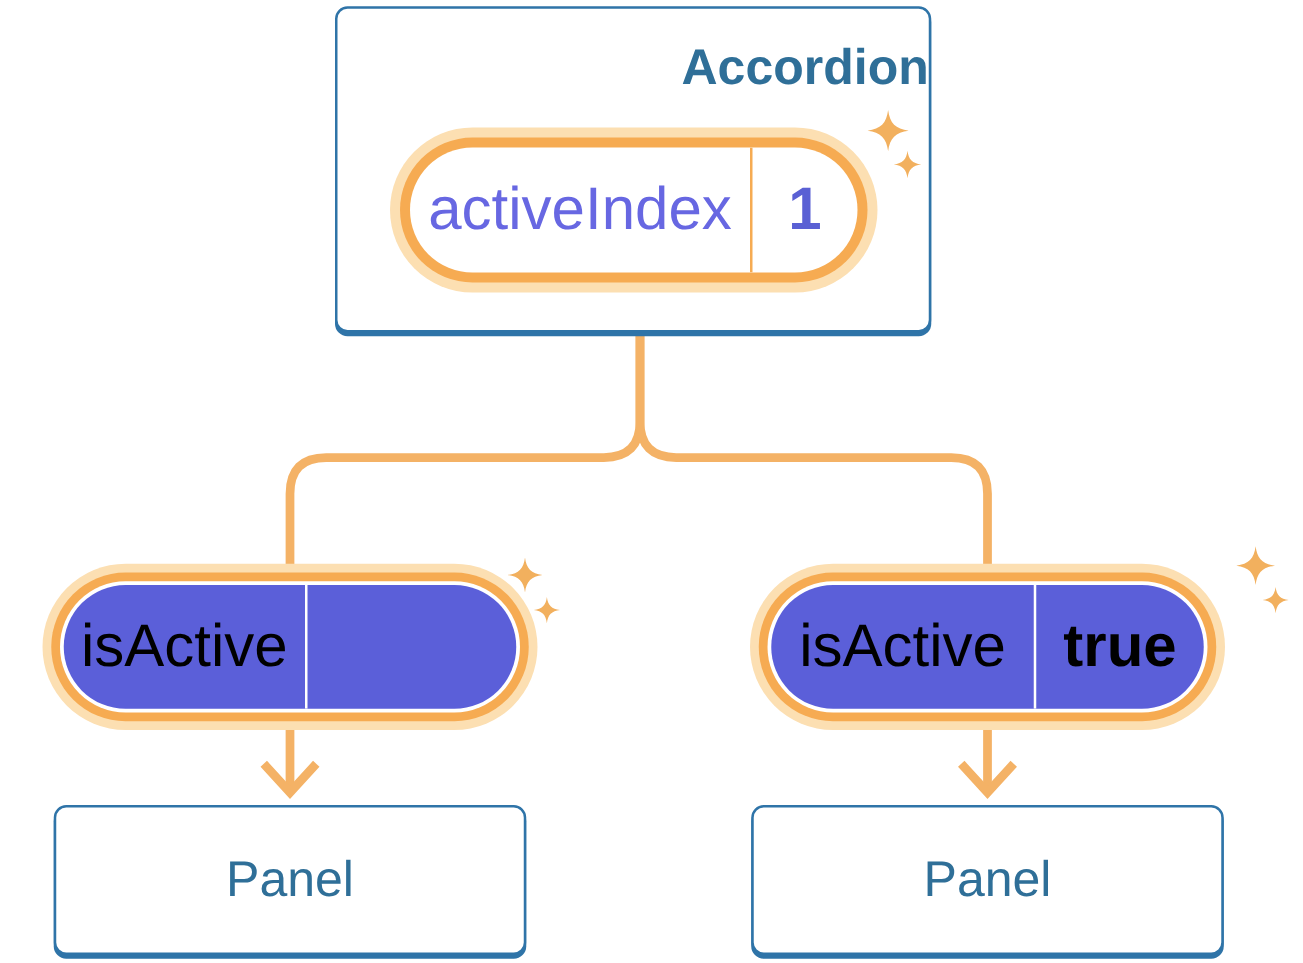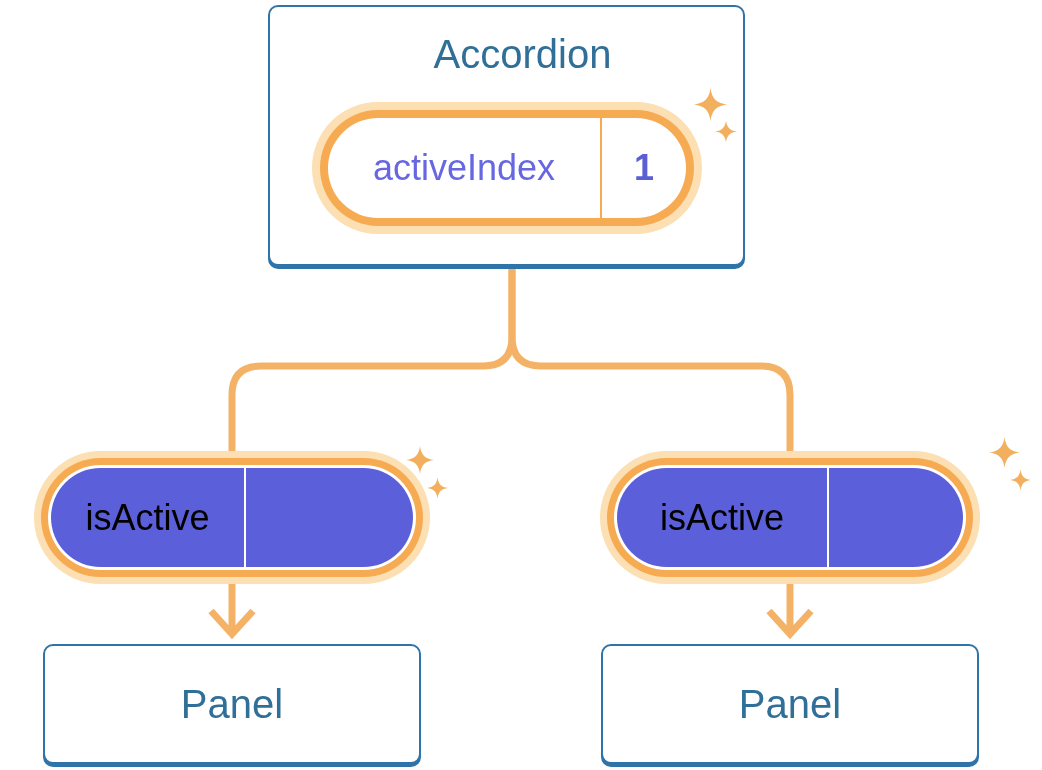--- a/index.html
+++ b/index.html
@@ -37,23 +37,23 @@
     z-index: 3;
   }
   .accordion-card { left: 268px; top: 5px; width: 477px; height: 261px; }
   .panel-card { width: 378px; height: 120px; top: 644px;
     display: flex; align-items: center; justify-content: center; }
   .panel-left  { left: 43px; }
   .panel-right { left: 601px; }
 
   .card-title {
     margin-top: 27px;
-    text-align: center;
+    text-align: right;
     font-size: 40px;
-    font-weight: 400;
+    font-weight: 700;
     color: #2f6f98;
     line-height: 1;
     margin-left: 32px;
   }
   .panel-label {
     font-size: 40px;
     font-weight: 500;
     color: #2f6f98;
     line-height: 1;
     text-align: right;
@@ -87,21 +87,21 @@
     flex: 1;
     background: #5b5fd9;
     border-radius: 999px;
     display: flex;
     overflow: hidden;
   }
   .cell {
     display: flex;
     align-items: center;
     justify-content: center;
-    font-size: 36px;
+    font-size: 48px;
     line-height: 1;
   }
   .divider { width: 2px; }
   .divider-orange { background: #f6ab52; }
   .divider-white  { background: #ffffff; }
 
   
   .state-pill { left: 42px; top: 95px; width: 390px; height: 132px; padding: 8px; }
   .state-pill .pill-ring  { padding: 8px; }
   .state-pill .cell-label { width: 272px; color: #6767e2; }
@@ -182,20 +182,21 @@
       <path d="M50 0 C54 32 68 46 100 50 C68 54 54 68 50 100 C46 68 32 54 0 50 C32 46 46 32 50 0 Z" fill="#f2b05e"></path>
     </svg>
   </div>
 
   <div class="pill-halo prop-pill prop-pill-right">
     <div class="pill-ring">
       <div class="pill-inner">
         <div class="pill-purple">
           <div class="cell cell-label">isActive</div>
           <div class="divider divider-white"></div>
+          <div class="cell cell-value">true</div>
         </div>
       </div>
     </div>
   </div>
 
   <div class="sparkle-group sparkles-right">
     <svg class="star-big" width="31" height="33" viewBox="0 0 100 100">
       <path d="M50 0 C54 32 68 46 100 50 C68 54 54 68 50 100 C46 68 32 54 0 50 C32 46 46 32 50 0 Z" fill="#f2b05e"></path>
     </svg>
     <svg class="star-small" width="21" height="22" viewBox="0 0 100 100">

